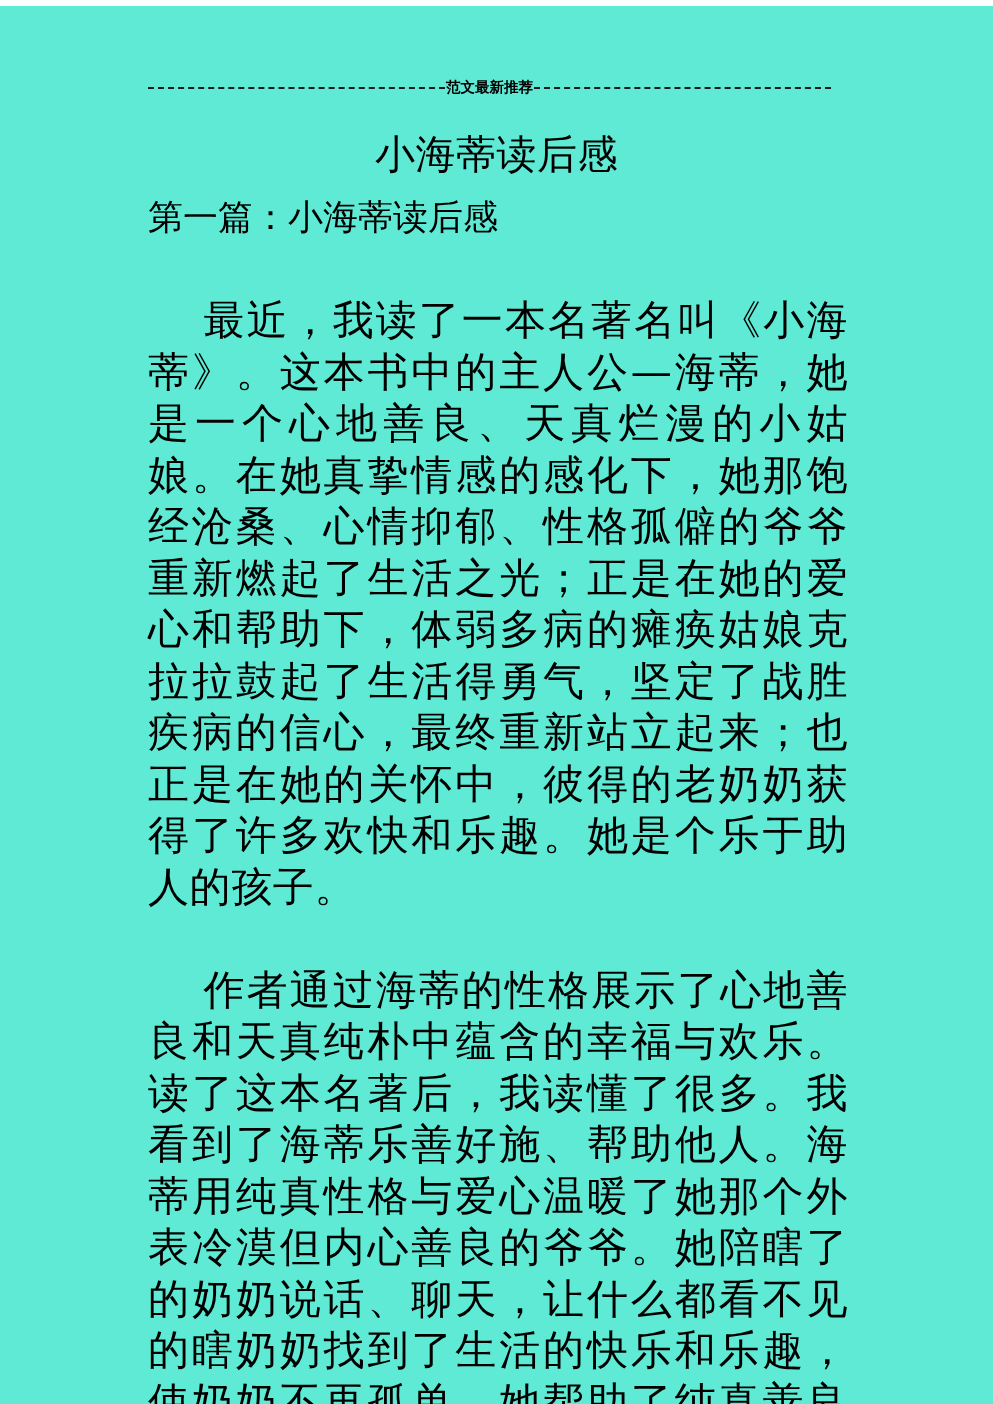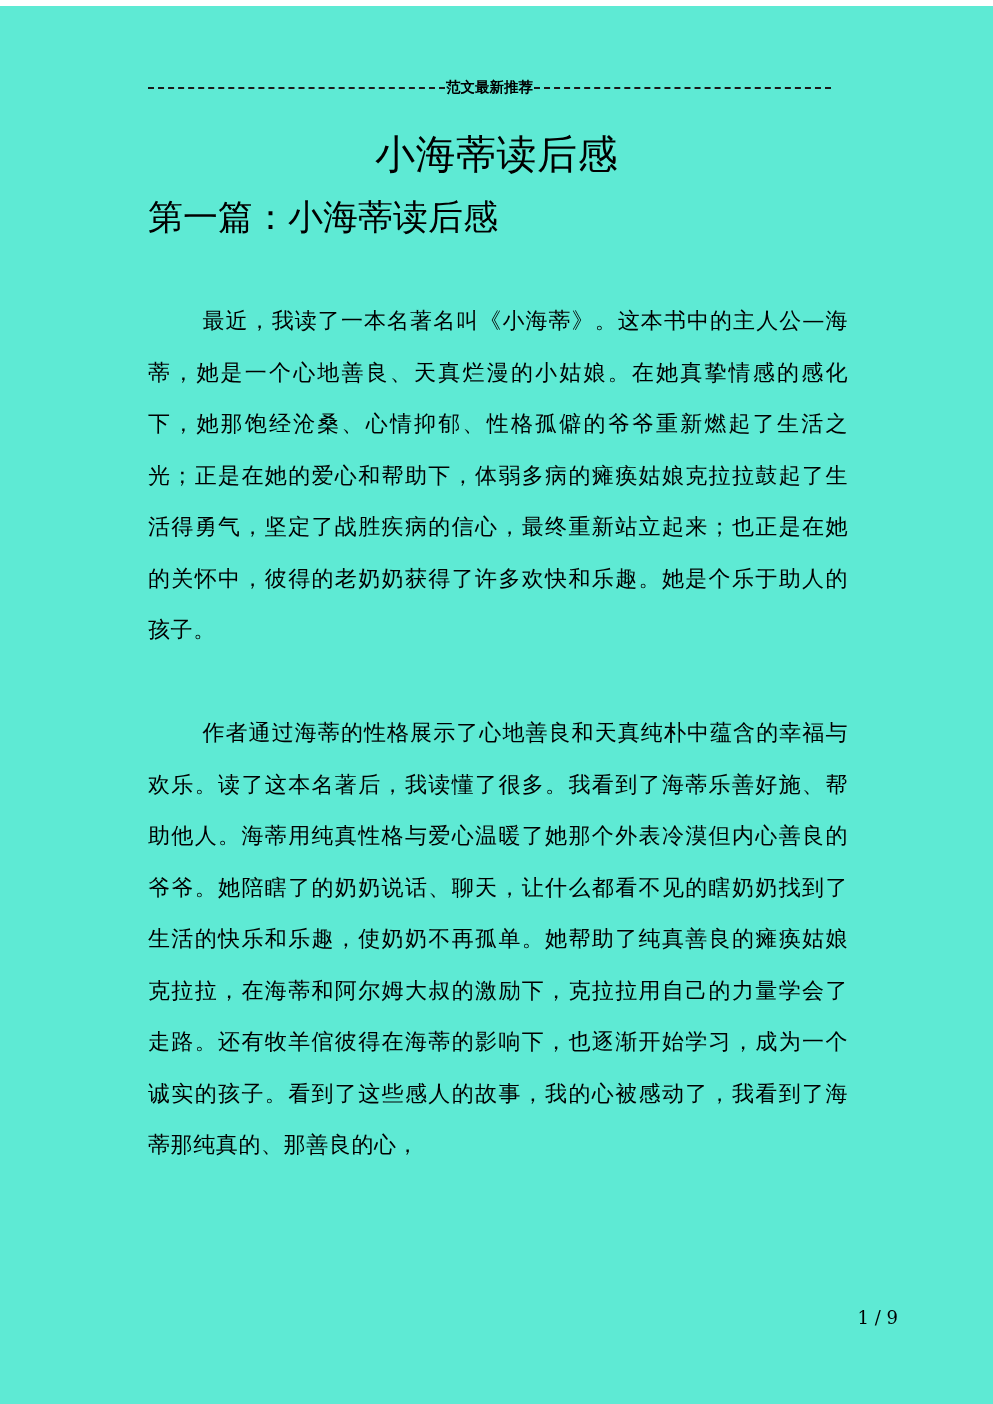--- a/index.html
+++ b/index.html
@@ -84,21 +84,21 @@
     white-space: nowrap;
   }
 
   .blank-line {
     height: 51.5px;
     line-height: 51.5px;
     font-size: 27px;
   }
 
   .para {
-    font-size: 22px;
+    font-size: 41px;
     line-height: 51.5px;
     letter-spacing: 0.6px;
     text-align: justify;
     text-justify: inter-character;
     text-align-last: left;
     word-break: break-all;
     margin: 0;
   }
   .para .indent { display: inline-block; width: 54px; }
 
@@ -135,15 +135,14 @@
     <div class="blank-line">&nbsp;</div>
 
     <p class="para"><span class="indent"></span><span>最近，我读了一本名著名叫《小海蒂》。这本书中的主人公—海蒂，她是一个心地善良、天真烂漫的小姑娘。在她真挚情感的感化下，她那饱经沧桑、心情抑郁、性格孤僻的爷爷重新燃起了生活之光；正是在她的爱心和帮助下，体弱多病的瘫痪姑娘克拉拉鼓起了生活得勇气，坚定了战胜疾病的信心，最终重新站立起来；也正是在她的关怀中，彼得的老奶奶获得了许多欢快和乐趣。她是个乐于助人的孩子。</span></p>
 
     <div class="blank-line">&nbsp;</div>
 
     <p class="para"><span class="indent"></span><span>作者通过海蒂的性格展示了心地善良和天真纯朴中蕴含的幸福与欢乐。读了这本名著后，我读懂了很多。我看到了海蒂乐善好施、帮助他人。海蒂用纯真性格与爱心温暖了她那个外表冷漠但内心善良的爷爷。她陪瞎了的奶奶说话、聊天，让什么都看不见的瞎奶奶找到了生活的快乐和乐趣，使奶奶不再孤单。她帮助了纯真善良的瘫痪姑娘克拉拉，在海蒂和阿尔姆大叔的激励下，克拉拉用自己的力量学会了走路。还有牧羊倌彼得在海蒂的影响下，也逐渐开始学习，成为一个诚实的孩子。看到了这些感人的故事，我的心被感动了，我看到了海蒂那纯真的、那善良的心，</span></p>
 
   </div>
 
-  <div class="page-number">1 / 9</div>
 
 </div>
 
 </body></html>

